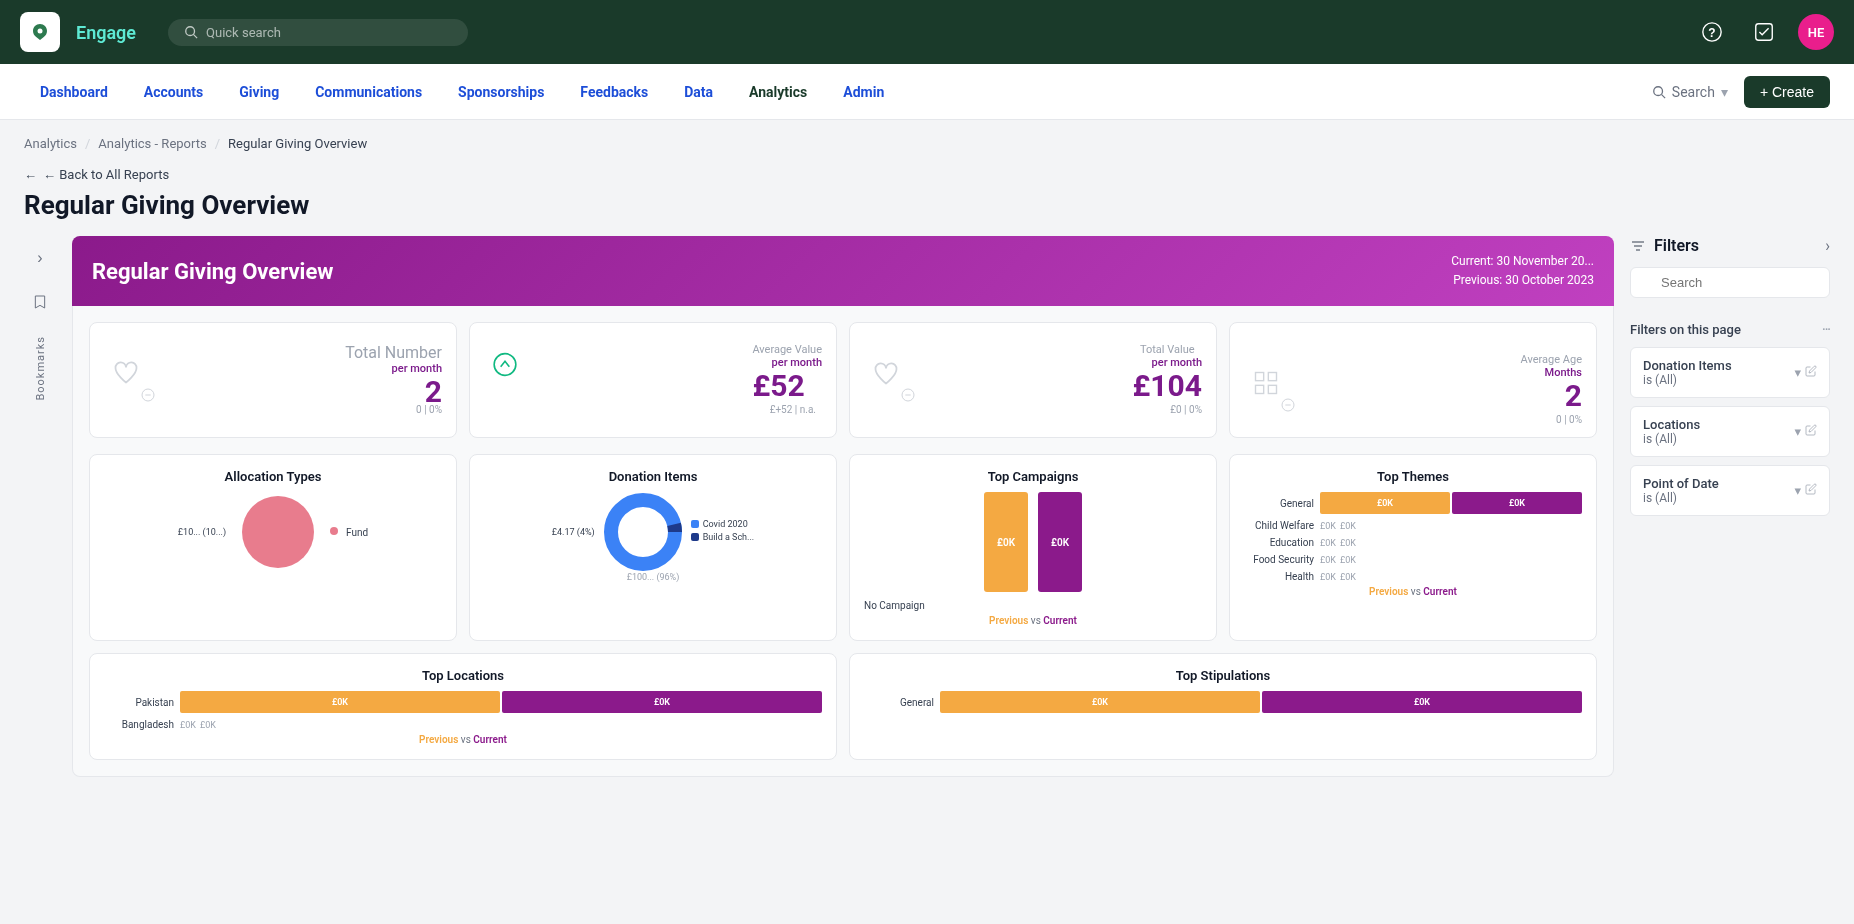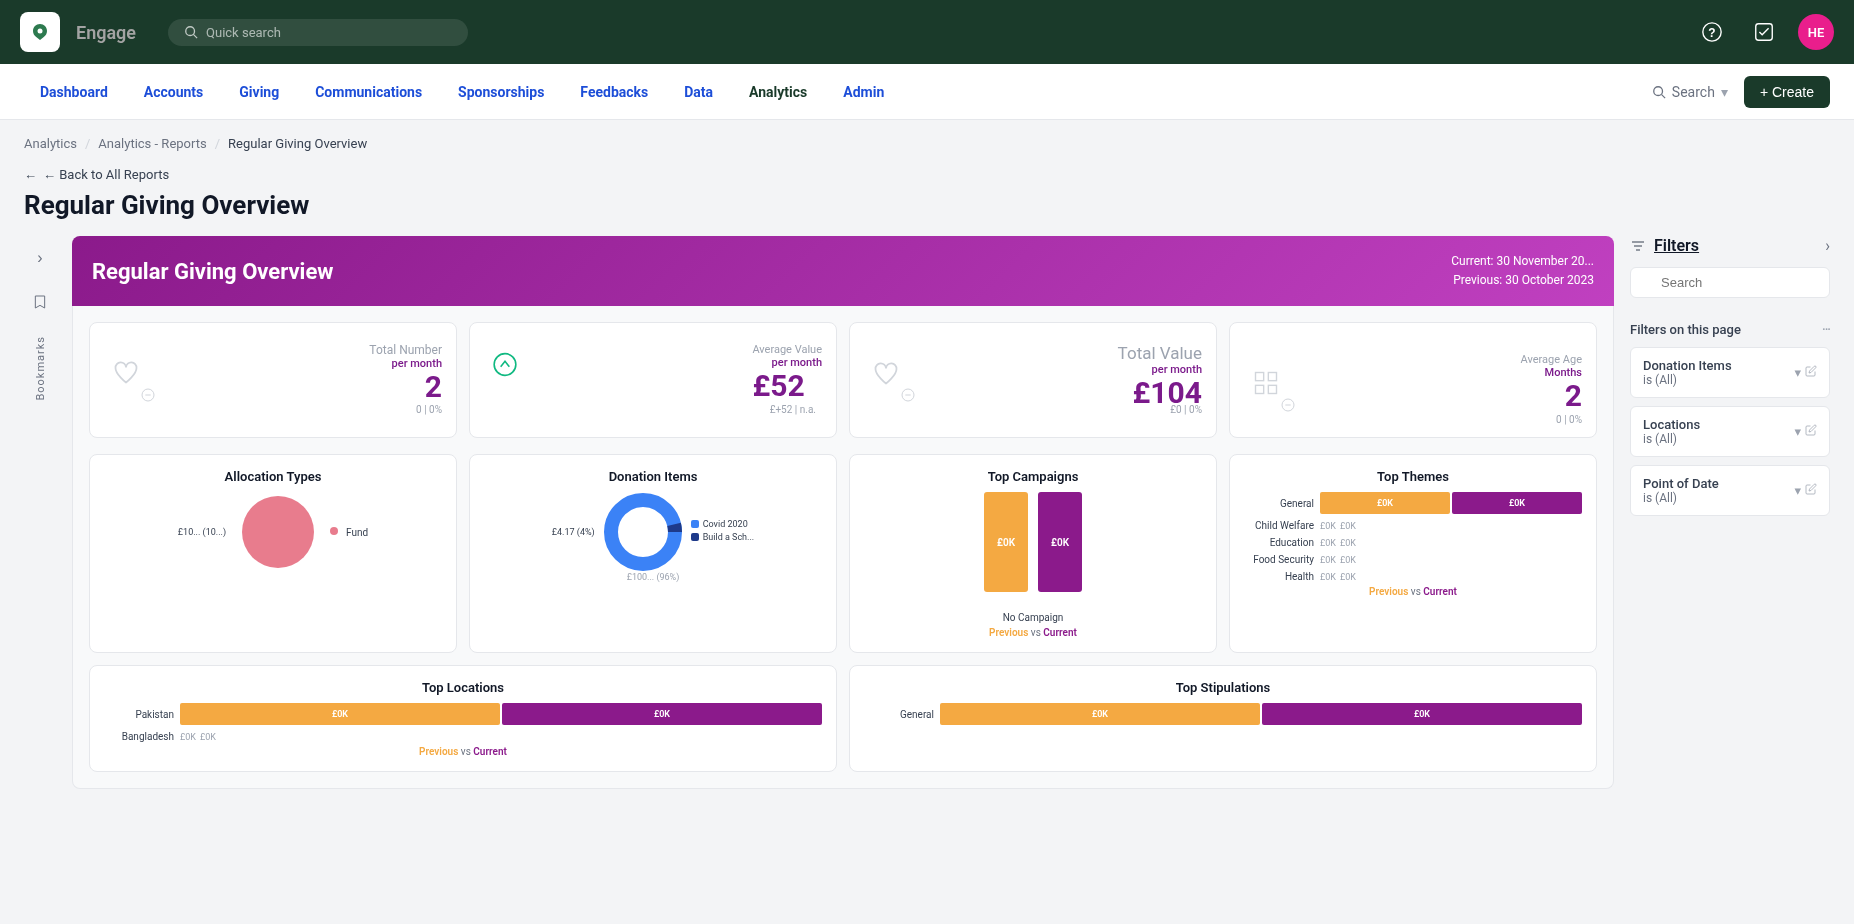--- a/index.html
+++ b/index.html
@@ -14,21 +14,21 @@
       padding: 0 20px;
       gap: 16px;
     }
     .logo-box {
       background: white;
       border-radius: 8px;
       width: 40px; height: 40px;
       display: flex; align-items: center; justify-content: center;
       flex-shrink: 0;
     }
-    .app-name { color: #a3a3a3; font-size: 18px; font-weight: 600; margin-right: 16px; }
+    .app-name { color: #5eead4; font-size: 18px; font-weight: 600; margin-right: 16px; }
     .search-bar {
       display: flex; align-items: center; gap: 8px;
       background: rgba(255,255,255,0.1);
       border-radius: 20px;
       padding: 6px 16px;
       color: rgba(255,255,255,0.7);
       font-size: 14px;
       flex: 1; max-width: 300px;
     }
     .nav-spacer { flex: 1; }
@@ -209,21 +209,21 @@
 
     
     .filters-panel {
       width: 200px;
       flex-shrink: 0;
     }
     .filters-header {
       display: flex; align-items: center; justify-content: space-between;
       margin-bottom: 12px;
     }
-    .filters-title { font-size: 16px; font-weight: 600; color: #111827; display: flex; align-items: center; gap: 8px; text-decoration: underline; }
+    .filters-title { font-size: 16px; font-weight: 600; color: #111827; display: flex; align-items: center; gap: 8px; }
     .filters-expand { color: #6b7280; cursor: pointer; font-size: 16px; }
     .filters-search {
       width: 100%;
       border: 1px solid #e5e7eb;
       border-radius: 6px;
       padding: 7px 10px 7px 30px;
       font-size: 13px;
       background: white;
       color: #374151;
       margin-bottom: 12px;
@@ -355,21 +355,21 @@
       <div class="stats-grid">
 
         <div class="stat-card">
           <div style="position:relative; height:80px;">
             <div style="position:absolute;left:8px;top:50%;transform:translateY(-50%);color:#d1d5db;font-size:26px;">
               <svg width="28" height="28" viewBox="0 0 24 24">
                   <path d="M12 21C12 21 3 14 3 8.5a4.5 4.5 0 0 1 9-0.5 4.5 4.5 0 0 1 9 0.5C21 14 12 21 12 21z" fill="none" stroke="#d1d5db" stroke-width="1.5"></path>
                 </svg>
             </div>
             <div style="position:absolute;right:0;top:8px;">
-              <div style="font-size:12px;color:#9ca3af;text-align:right;">Total Number</div>
+              <div style="font-size:16px;color:#9ca3af;text-align:right;">Total Number</div>
               <div style="font-size:11px;color:#7b1a8b;text-align:right;font-weight:500;">per month</div>
               <div style="font-size:30px;font-weight:700;color:#7b1a8b;text-align:right;line-height:1.1;">2</div>
             </div>
             <div style="position:absolute;bottom:0;right:0;font-size:10px;color:#9ca3af;">0  |  0%</div>
             <div style="position:absolute;left:36px;bottom:8px;">
               <svg width="16" height="16" viewBox="0 0 24 24">
                   <circle cx="12" cy="12" r="9" fill="none" stroke="#d1d5db" stroke-width="1.5"></circle>
                   <line x1="8" y1="12" x2="16" y2="12" stroke="#d1d5db" stroke-width="1.5"></line>
                 </svg>
             </div>
@@ -394,21 +394,21 @@
         </div>
 
         <div class="stat-card">
           <div style="position:relative; height:80px;">
             <div style="position:absolute;left:8px;top:50%;transform:translateY(-50%);color:#d1d5db;">
               <svg width="28" height="28" viewBox="0 0 24 24">
                   <path d="M12 21C12 21 3 14 3 8.5a4.5 4.5 0 0 1 9-0.5 4.5 4.5 0 0 1 9 0.5C21 14 12 21 12 21z" fill="none" stroke="#d1d5db" stroke-width="1.5"></path>
                 </svg>
             </div>
             <div style="position:absolute;right:0;top:8px;">
-              <div style="font-size:17px;color:#9ca3af;text-align:center;">Total Value</div>
+              <div style="font-size:11px;color:#9ca3af;text-align:center;">Total Value</div>
               <div style="font-size:11px;color:#7b1a8b;text-align:right;font-weight:500;">per month</div>
               <div style="font-size:30px;font-weight:700;color:#7b1a8b;text-align:right;line-height:1.1;">£104</div>
             </div>
             <div style="position:absolute;bottom:0;right:0;font-size:10px;color:#9ca3af;">£0  |  0%</div>
             <div style="position:absolute;left:36px;bottom:8px;">
               <svg width="16" height="16" viewBox="0 0 24 24">
                   <circle cx="12" cy="12" r="9" fill="none" stroke="#d1d5db" stroke-width="1.5"></circle>
                   <line x1="8" y1="12" x2="16" y2="12" stroke="#d1d5db" stroke-width="1.5"></line>
                 </svg>
             </div>
@@ -492,21 +492,21 @@
                 <div style="width:44px;height:100px;background:#f4a942;border-radius:3px;display:flex;align-items:center;justify-content:center;">
                   <span style="color:white;font-size:10px;font-weight:600;">£0K</span>
                 </div>
               </div>
               <div style="width:50px;display:flex;flex-direction:column;align-items:center;">
                 <div style="width:44px;height:100px;background:#8b1a8b;border-radius:3px;display:flex;align-items:center;justify-content:center;">
                   <span style="color:white;font-size:10px;font-weight:600;">£0K</span>
                 </div>
               </div>
             </div>
-            <div style="text-align:center;font-size:10px;color:#374151;margin-top:14px;">No Campaign</div>
+            <div style="font-size:10px;color:#374151;margin-top:2px;">No Campaign</div>
           </div>
           <div class="chart-footer">
             <span style="color:#f4a942;font-weight:600;">Previous</span>
             <span style="color:#6b7280;"> vs </span>
             <span style="color:#8b1a8b;font-weight:600;">Current</span>
           </div>
         </div>
 
         <div class="chart-card">
           <div class="chart-title">Top Themes</div>

